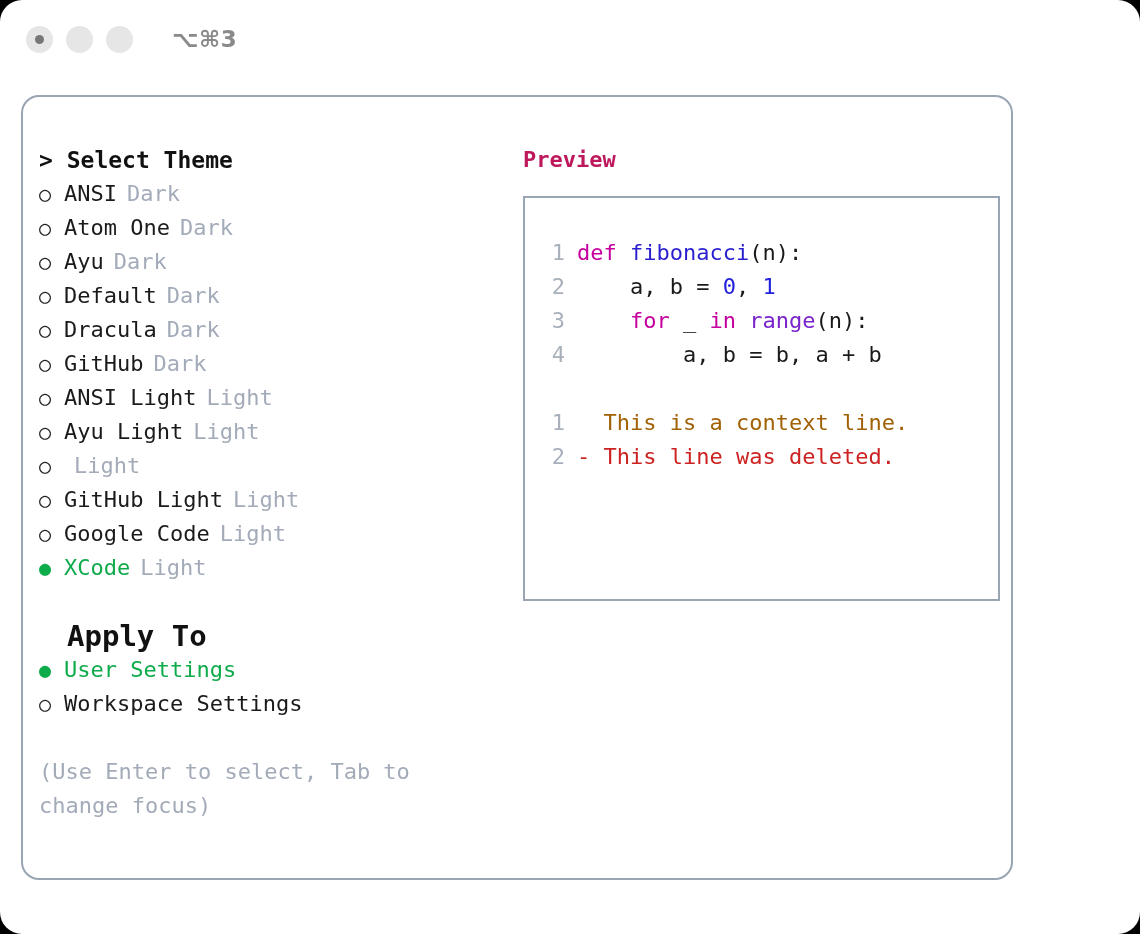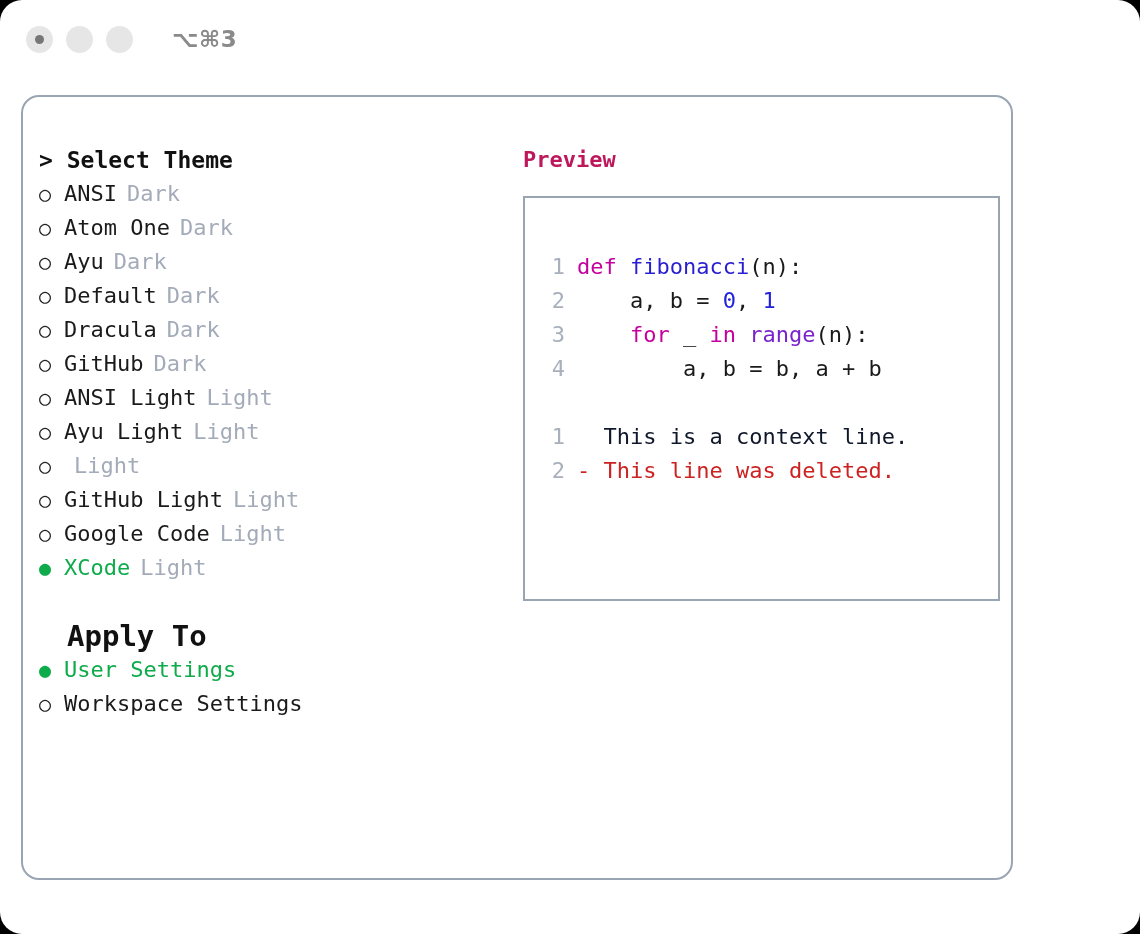--- a/index.html
+++ b/index.html
@@ -131,41 +131,41 @@
     color: #be185d;
     line-height: 34px;
   }
   .preview-panel {
     margin-top: 19px;
     width: 477px;
     height: 405px;
     border: 2px solid #9aa5b4;
     box-sizing: border-box;
     background: #ffffff;
-    padding: 52px 0 0 14px;
+    padding: 38px 0 0 14px;
   }
   .code-line {
     font-size: 22px;
     line-height: 34px;
     white-space: pre;
   }
   .ln {
     color: #a8b0bc;
     display: inline-block;
     width: 26px;
     text-align: right;
     padding-right: 12px;
   }
   .blank-line { height: 34px; }
   .kw   { color: #c5009e; }
   .fn   { color: #2a1fd0; }
   .fn2  { color: #7a22cc; }
   .num  { color: #2222dd; }
   .pl   { color: #1a1a1a; }
-  .ctx  { color: #0f172a; }
+  .ctx  { color: #a16207; }
   .del  { color: #cc2222; }
   .add  { color: #00c000; }
 </style>
 </head>
 <body>
 
 <div class="page">
 
   <div class="titlebar">
     <div class="dot">
@@ -197,20 +197,21 @@
           </div>
 
         <div class="spacer"></div>
 
         <div class="group-title">Apply To</div>
         <div id="apply-list">
             <div class="row selected"><span class="bullet">●</span><span class="label">User Settings</span></div>
             <div class="row"><span class="bullet">○</span><span class="label">Workspace Settings</span></div>
           </div>
 
+        <div class="hint">(Use Enter to select, Tab to change focus)</div>
       </div>
 
       <div class="right-col">
         <div class="preview-title">Preview</div>
         <div class="preview-panel">
           <div id="code-block">
               <div class="code-line"><span class="ln">1</span><span class="kw">def </span><span class="fn">fibonacci</span><span class="pl">(n):</span></div>
               <div class="code-line"><span class="ln">2</span><span class="pl">    a, b = </span><span class="num">0</span><span class="pl">, </span><span class="num">1</span></div>
               <div class="code-line"><span class="ln">3</span><span class="pl">    </span><span class="kw">for</span><span class="pl"> _ </span><span class="kw">in</span><span class="pl"> </span><span class="fn2">range</span><span class="pl">(n):</span></div>
               <div class="code-line"><span class="ln">4</span><span class="pl">        a, b = b, a + b</span></div>

